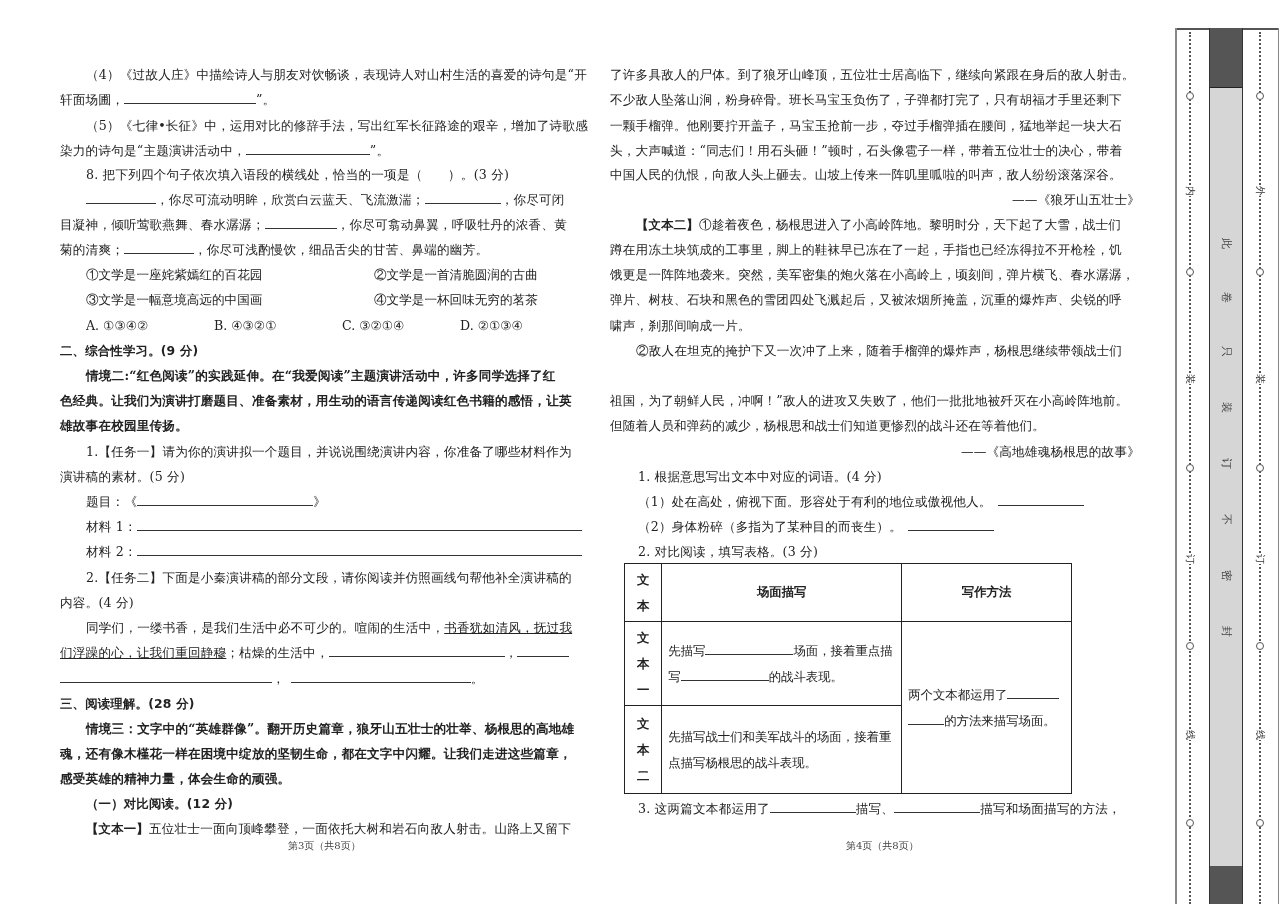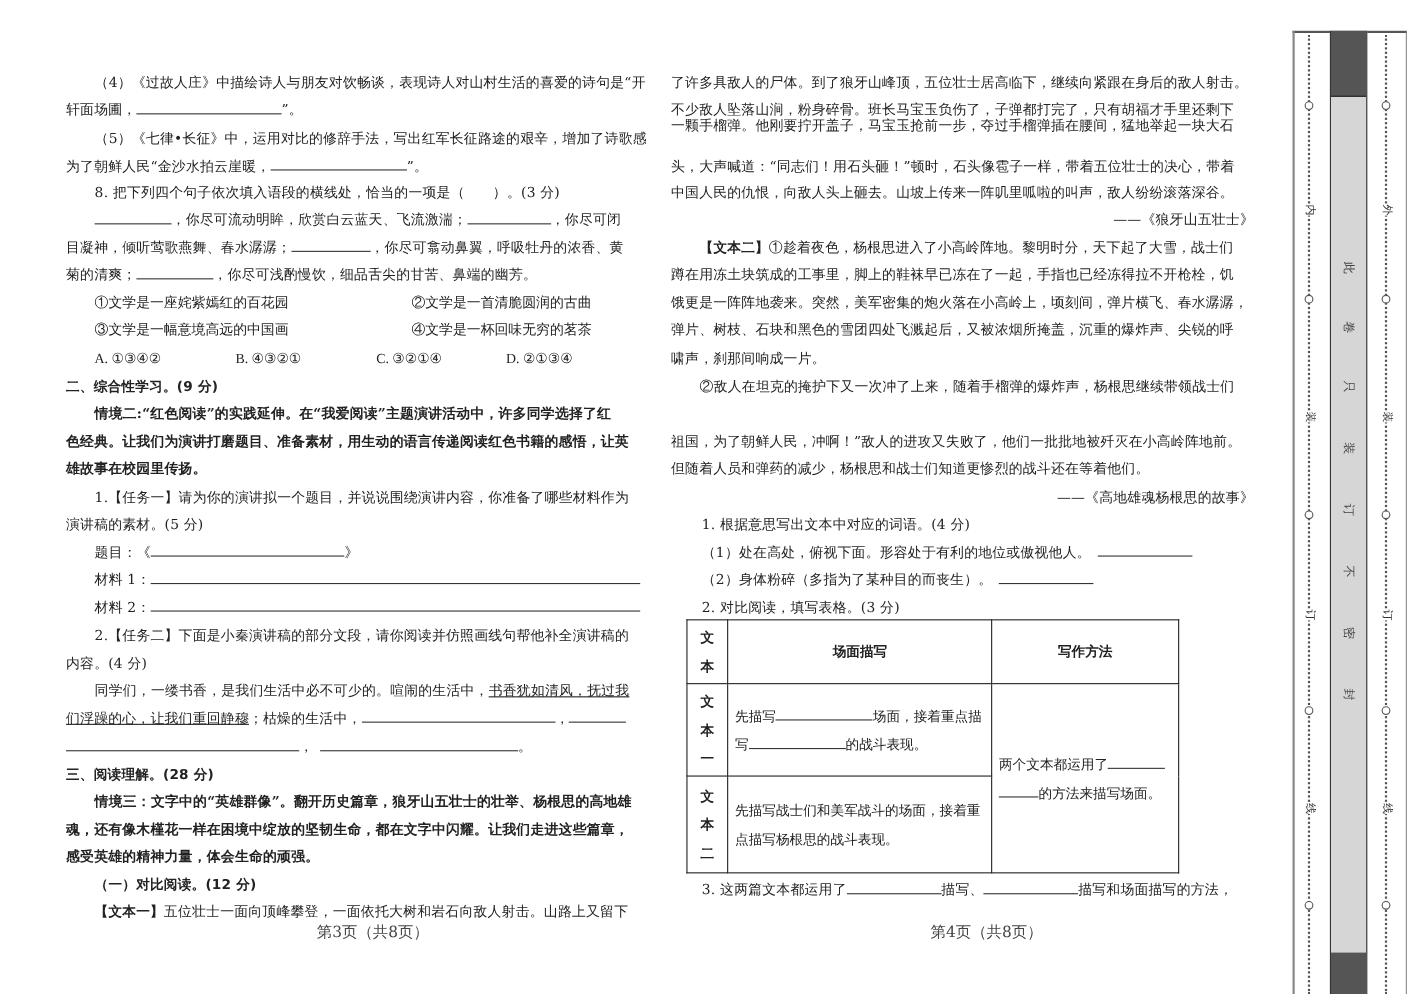--- a/index.html
+++ b/index.html
@@ -10,21 +10,21 @@
   .page-left { left: 60px; width: 522px; }
   .page-right { left: 610px; width: 530px; }
 
   .line { position: absolute; left: 0; white-space: nowrap; font-size: 12.6px; line-height: 16px; letter-spacing: 0.2px; }
   .indent { padding-left: 26px; text-align: right; }
   .bold { font-weight: bold; font-family: "DejaVu Sans", "Liberation Sans", sans-serif; font-size: 12.4px; }
   .heavy { font-weight: bold; }
   .blank { display: inline-block; border-bottom: 1px solid #333; height: 12px; vertical-align: baseline; }
   .uline { text-decoration: underline; }
   .right { left: auto; right: 0; }
-  .footer { position: absolute; font-size: 14px; color: #444; white-space: nowrap; }
+  .footer { position: absolute; font-size: 10px; color: #444; white-space: nowrap; }
 
   .opts { position: absolute; left: 26px; font-size: 12.6px; white-space: nowrap; }
   .opts span { position: absolute; top: 0; }
 
   
   .ctable { position: absolute; left: 14px; top: 563px; width: 448px; border-collapse: collapse; font-size: 12.4px; }
   .ctable td { border: 1.4px solid #222; vertical-align: middle; }
   .ctable .hdr { font-family: "DejaVu Sans", "Liberation Sans", sans-serif; font-weight: bold; text-align: center; }
   .vtext { text-align: center; font-weight: bold; font-family: "DejaVu Sans", "Liberation Sans", sans-serif; line-height: 26px; }
   .cell-pad { padding: 0 6px; line-height: 26px; }
@@ -45,21 +45,21 @@
 </head>
 <body>
 
 <div class="page page-left">
   <div class="line indent" style="top:67px">（4）《过故人庄》中描绘诗人与朋友对饮畅谈，表现诗人对山村生活的喜爱的诗句是“开</div>
   <div class="line" style="top:92px">
     <span>轩面场圃，</span><span class="blank" style="width:132px"></span><span>”。</span>
   </div>
   <div class="line indent" style="top:118px">（5）《七律•长征》中，运用对比的修辞手法，写出红军长征路途的艰辛，增加了诗歌感</div>
   <div class="line" style="top:143px">
-    <span>为了朝鲜人民“金沙水拍云崖暖，</span><span class="blank" style="width:124px"></span><span>”。</span>
+    <span>染力的诗句是“主题演讲活动中，</span><span class="blank" style="width:124px"></span><span>”。</span>
   </div>
   <div class="line indent" style="top:167px">8. 把下列四个句子依次填入语段的横线处，恰当的一项是（　　）。(3 分)</div>
 
   <div class="line" style="top:217px">
     <span>目凝神，倾听莺歌燕舞、春水潺潺；</span><span class="blank" style="width:72px"></span><span>，你尽可翕动鼻翼，呼吸牡丹的浓香、黄</span>
   </div>
   <div class="line indent" style="top:192px">
     <span class="blank" style="width:70px"></span><span>，你尽可流动明眸，欣赏白云蓝天、飞流激湍；</span><span class="blank" style="width:76px"></span><span>，你尽可闭</span>
   </div>
   <div class="line" style="top:242px">
@@ -67,21 +67,21 @@
   </div>
 
   <div class="opts" style="top:267px; width:496px; height:16px;">
     <span style="left:0">①文学是一座姹紫嫣红的百花园</span>
     <span style="left:288px">②文学是一首清脆圆润的古曲</span>
   </div>
   <div class="opts" style="top:292px; width:496px; height:16px;">
     <span style="left:0">③文学是一幅意境高远的中国画</span>
     <span style="left:288px">④文学是一杯回味无穷的茗茶</span>
   </div>
-  <div class="opts" style="top:318px; width:496px; height:16px;font-family:Liberation Serif, serif;">
+  <div class="opts" style="top:318px; width:496px; height:16px;">
     <span style="left:0">A. ①③④②</span>
     <span style="left:128px">B. ④③②①</span>
     <span style="left:256px">C. ③②①④</span>
     <span style="left:374px">D. ②①③④</span>
   </div>
 
   <div class="line bold" style="top:343px">二、综合性学习。(9 分)</div>
   <div class="line indent heavy" style="top:368px">情境二:“红色阅读”的实践延伸。在“我爱阅读”主题演讲活动中，许多同学选择了红</div>
   <div class="line heavy" style="top:393px">色经典。让我们为演讲打磨题目、准备素材，用生动的语言传递阅读红色书籍的感悟，让英</div>
   <div class="line heavy" style="top:418px">雄故事在校园里传扬。</div>
@@ -116,21 +116,21 @@
   <div class="line bold" style="top:796px; padding-left:26px">（一）对比阅读。(12 分)</div>
   <div class="line indent" style="top:821px">
     <span class="bold">【文本一】</span><span>五位壮士一面向顶峰攀登，一面依托大树和岩石向敌人射击。山路上又留下</span>
   </div>
   <div class="footer" style="top:839px; left:228px">第3页（共8页）</div>
 </div>
 
 <div class="page page-right">
   <div class="line" style="top:92px">不少敌人坠落山涧，粉身碎骨。班长马宝玉负伤了，子弹都打完了，只有胡福才手里还剩下</div>
   <div class="line" style="top:67px">了许多具敌人的尸体。到了狼牙山峰顶，五位壮士居高临下，继续向紧跟在身后的敌人射击。</div>
-  <div class="line" style="top:106px">一颗手榴弹。他刚要拧开盖子，马宝玉抢前一步，夺过手榴弹插在腰间，猛地举起一块大石</div>
+  <div class="line" style="top:118px">一颗手榴弹。他刚要拧开盖子，马宝玉抢前一步，夺过手榴弹插在腰间，猛地举起一块大石</div>
   <div class="line" style="top:143px">头，大声喊道：“同志们！用石头砸！”顿时，石头像雹子一样，带着五位壮士的决心，带着</div>
   <div class="line" style="top:167px">中国人民的仇恨，向敌人头上砸去。山坡上传来一阵叽里呱啦的叫声，敌人纷纷滚落深谷。</div>
   <div class="line right" style="top:192px">——《狼牙山五壮士》</div>
 
   <div class="line indent" style="top:217px">
     <span class="bold">【文本二】</span><span>①趁着夜色，杨根思进入了小高岭阵地。黎明时分，天下起了大雪，战士们</span>
   </div>
   <div class="line" style="top:242px">蹲在用冻土块筑成的工事里，脚上的鞋袜早已冻在了一起，手指也已经冻得拉不开枪栓，饥</div>
   <div class="line" style="top:267px">饿更是一阵阵地袭来。突然，美军密集的炮火落在小高岭上，顷刻间，弹片横飞、春水潺潺，</div>
   <div class="line" style="top:292px">弹片、树枝、石块和黑色的雪团四处飞溅起后，又被浓烟所掩盖，沉重的爆炸声、尖锐的呼</div>

